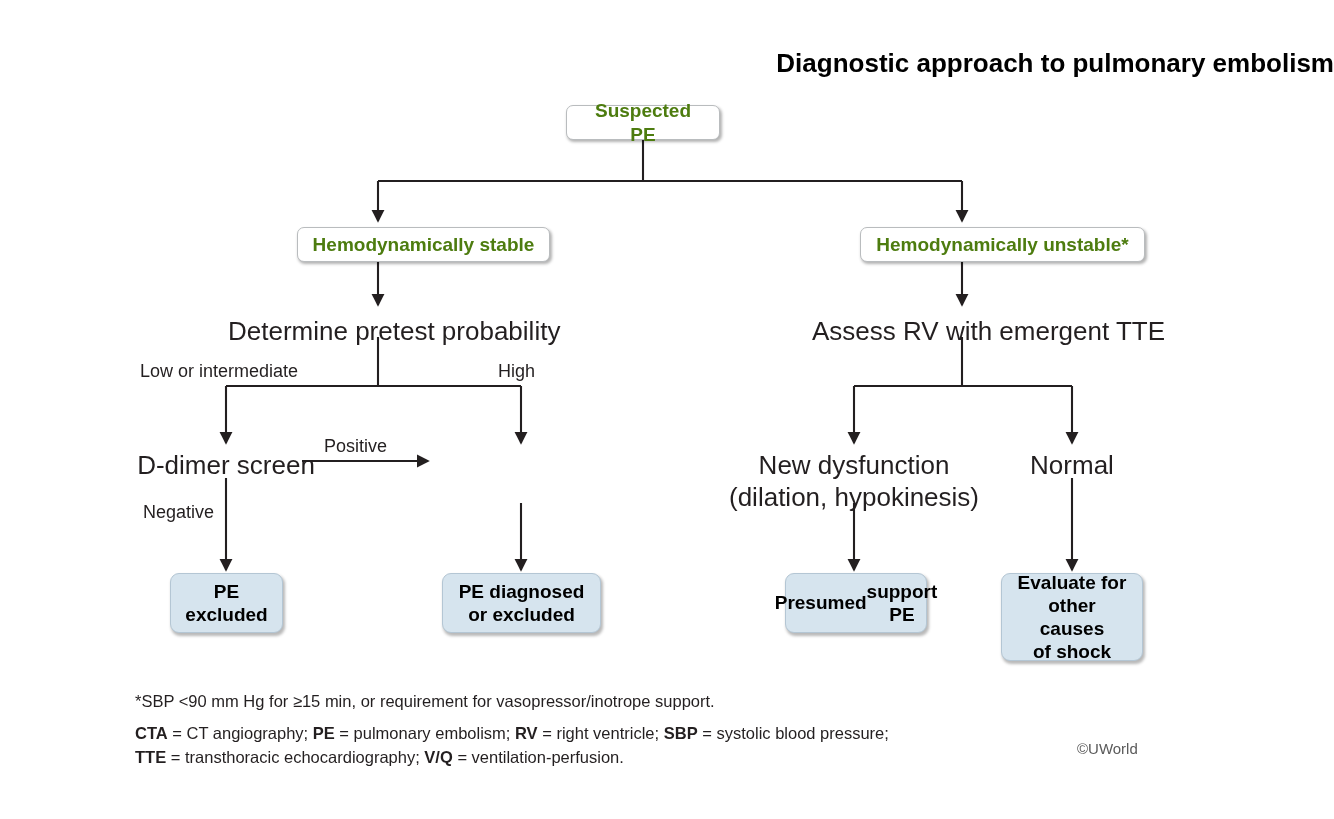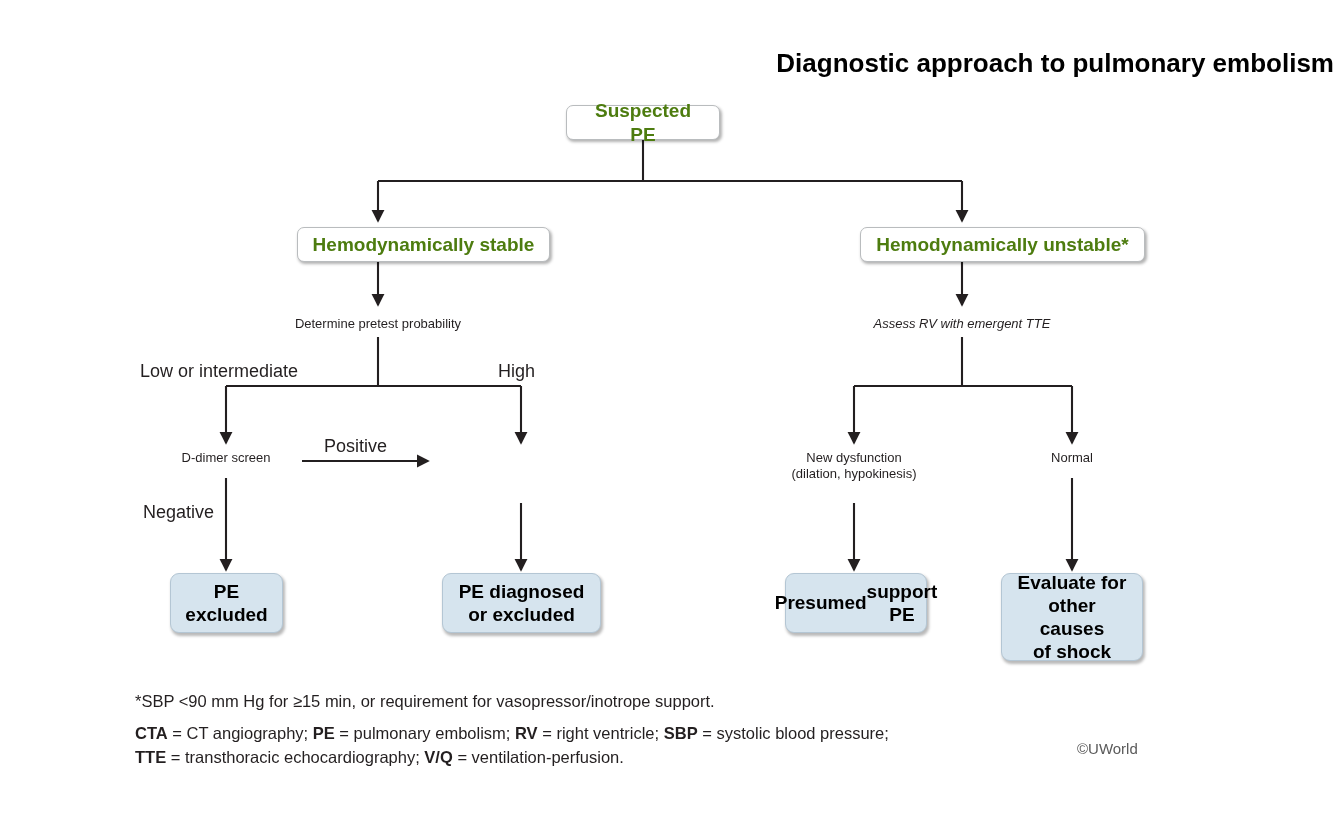--- a/index.html
+++ b/index.html
@@ -55,21 +55,21 @@
     font-weight: bold;
     font-size: 19px;
     color: #000000;
     display: flex;
     align-items: center;
     justify-content: center;
     padding: 0 12px;
   }
   
   .text-plain {
-    font-size: 13px;
+    font-size: 26px;
     color: #231f20;
     white-space: nowrap;
   }
   
   .edge-label {
     position: absolute;
     font-size: 18px;
     color: #231f20;
     white-space: nowrap;
   }
@@ -151,21 +151,21 @@
   </div>
 
   <div class="node box-white" style="left:820px; top:227px; width:285px; height:35px;margin-left:40px;">
     <span>Hemodynamically unstable*</span>
   </div>
 
   <div class="node text-plain" style="left:228px; top:316px; width:300px;">
     <span>Determine pretest probability</span>
   </div>
 
-  <div class="node text-plain" style="left:812px; top:316px; width:300px;font-style:italic;">
+  <div class="node text-plain" style="left:812px; top:316px; width:300px;">
     <span>Assess RV with emergent TTE</span>
   </div>
 
   <div class="node text-plain" style="left:126px; top:450px; width:200px;">
     <span>D-dimer screen</span>
   </div>
 
 
   <div class="node text-plain" style="left:729px; top:450px; width:250px;">
     <div>New dysfunction</div>

